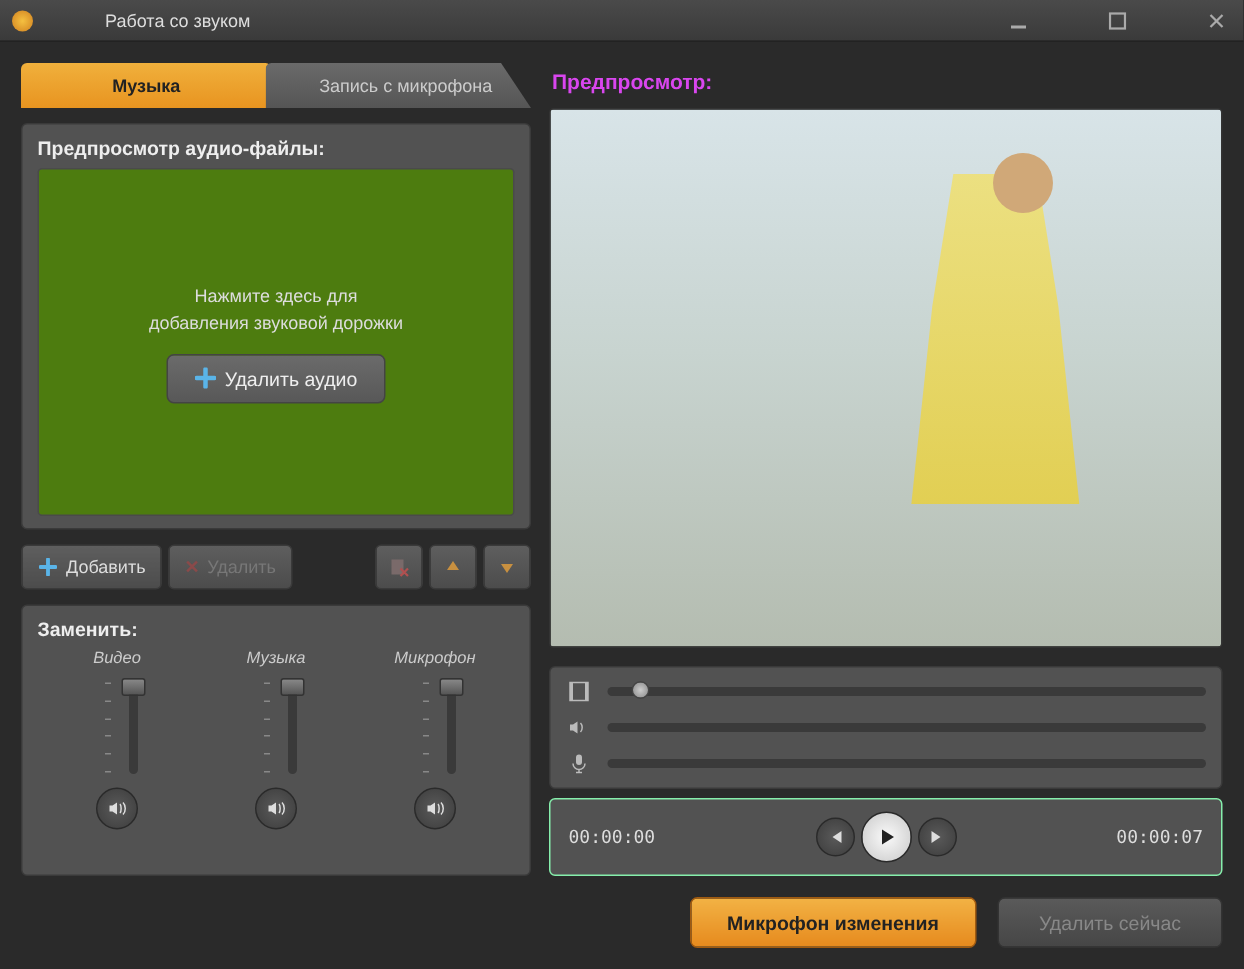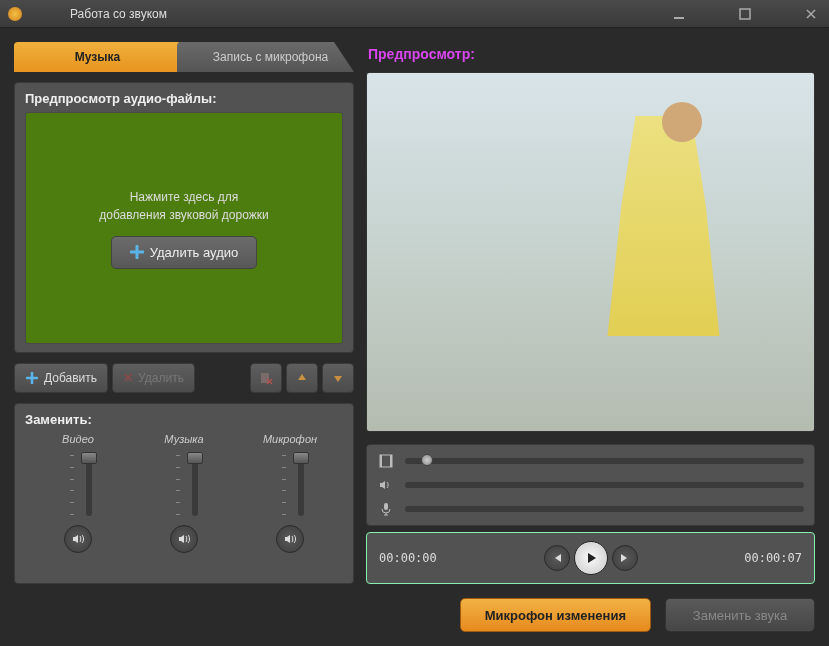--- a/index.html
+++ b/index.html
@@ -285,15 +285,15 @@
               </svg>
           </div>
         </div>
         <div class="time">00:00:07</div>
       </div>
     </div>
   </div>
 
   <div class="bottom-row">
     <div class="big-btn primary">Микрофон изменения</div>
-    <div class="big-btn secondary">Заменить звука</div>
+    <div class="big-btn secondary">Удалить сейчас</div>
   </div>
 </div>
 
 </body></html>

